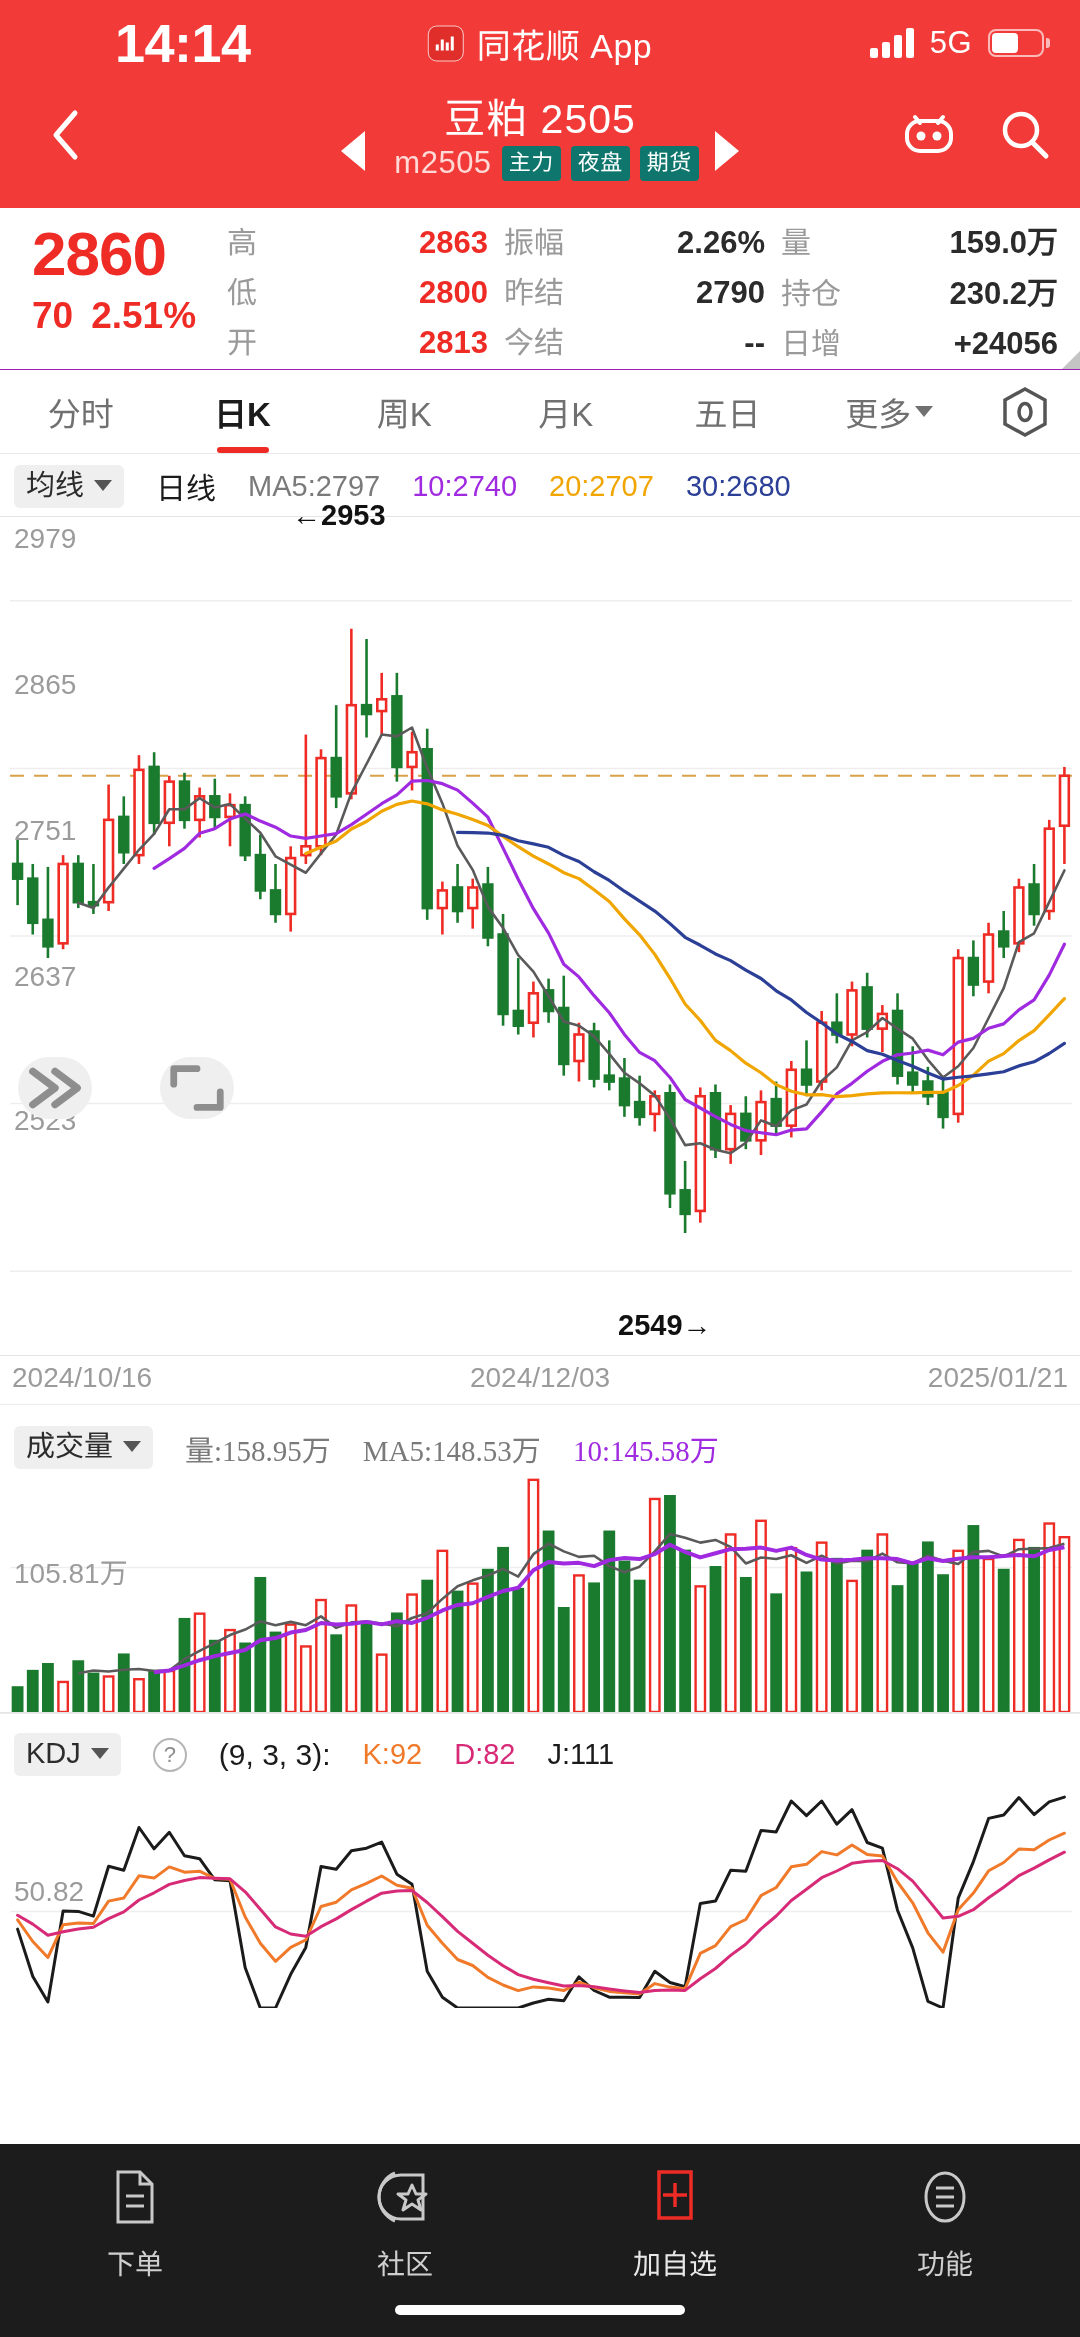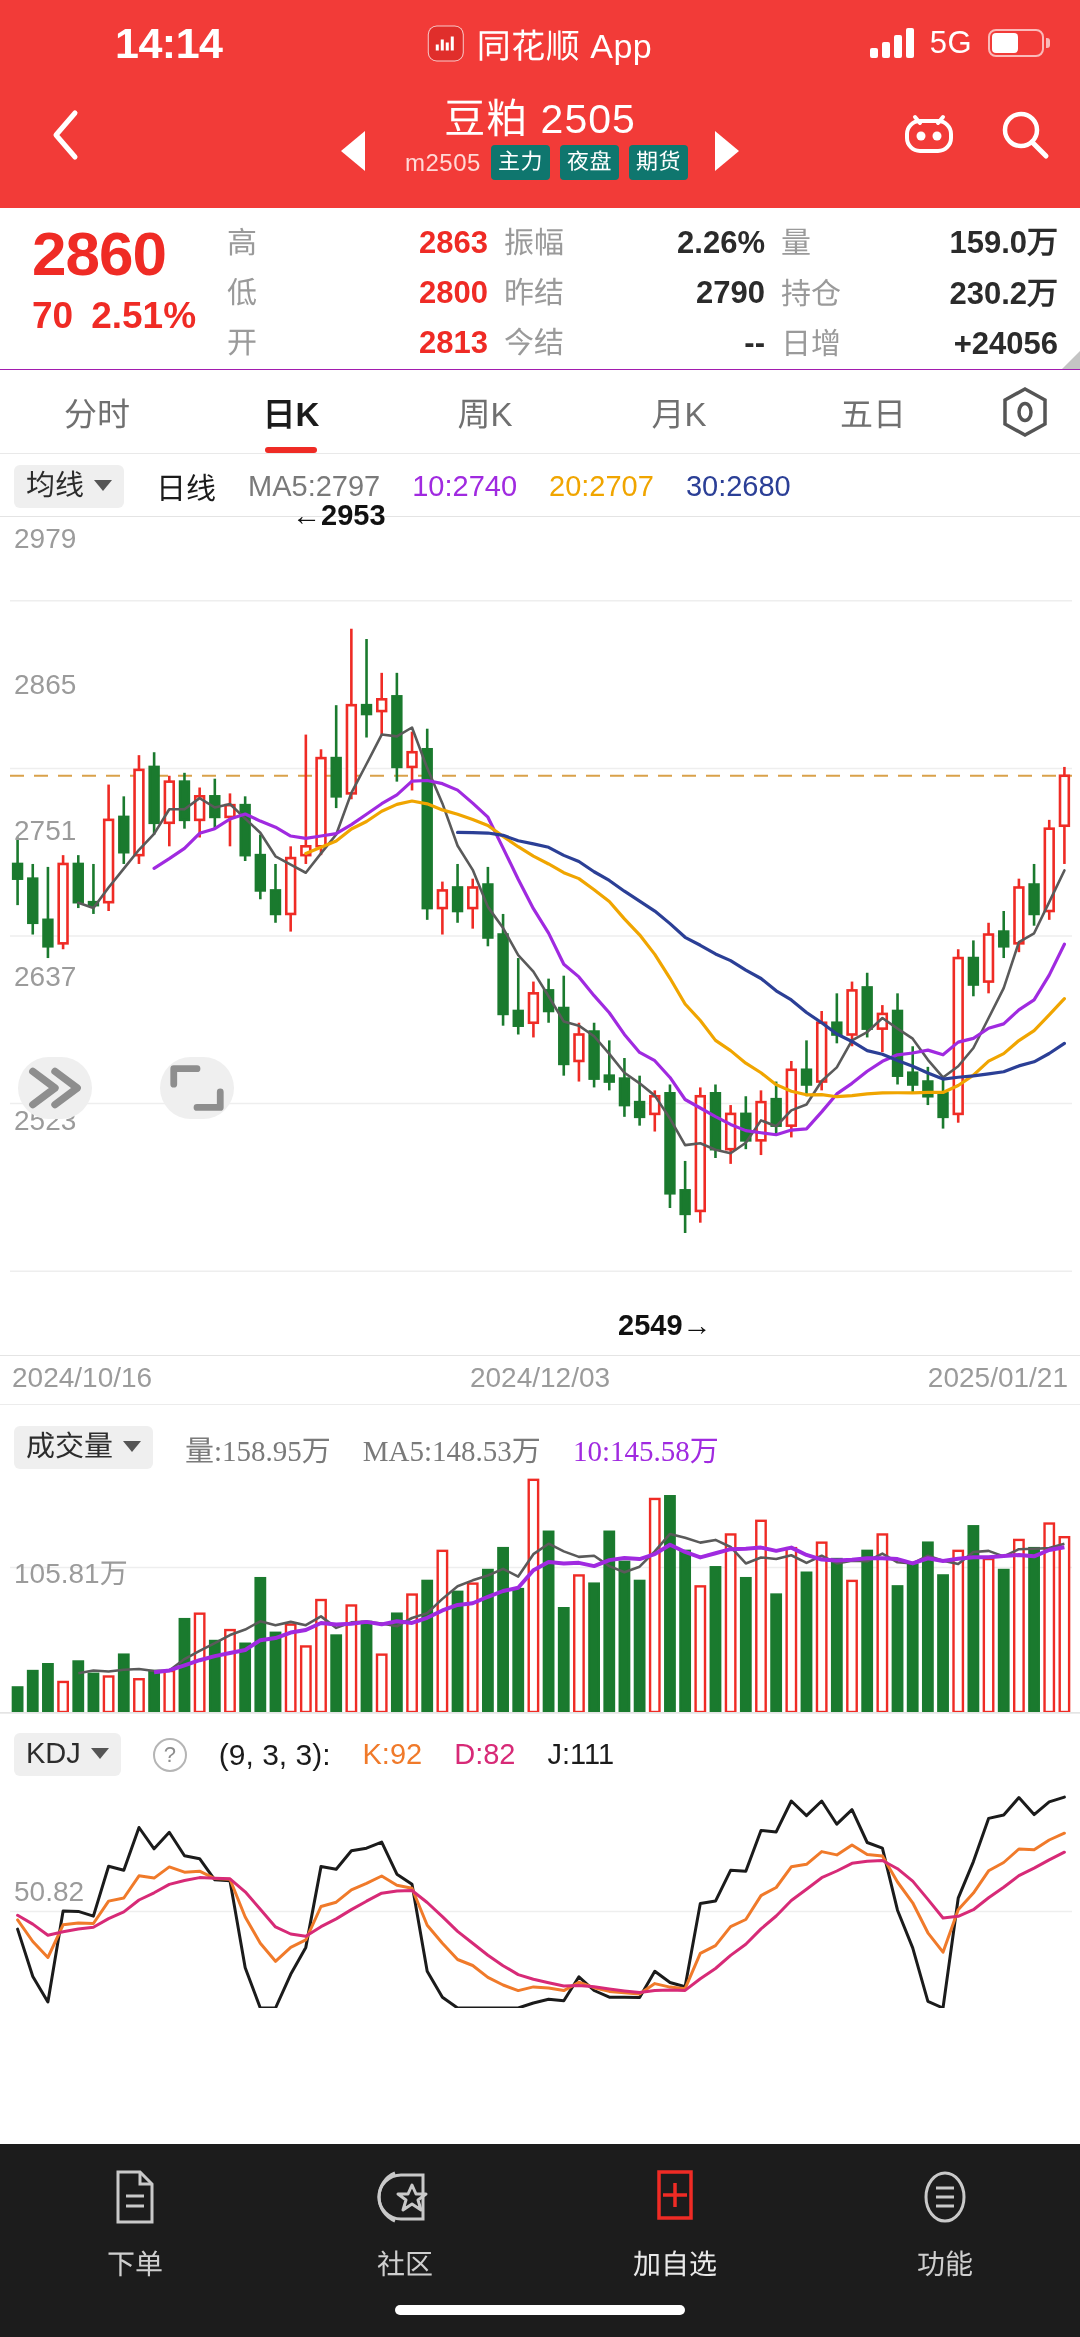--- a/index.html
+++ b/index.html
@@ -12,21 +12,21 @@
   }
   #app { position:relative; width:1080px; height:2337px; background:#fff; }
 
   
   .statusbar {
     height:86px; background:#f23b38; color:#fff;
     display:flex; align-items:center; position:relative;
   }
   .sb-time {
     position:absolute; left:115px; top:50%; transform:translateY(-50%);
-    font-size:43px; font-weight:700; letter-spacing:-0.5px;
+    font-size:54px; font-weight:700; letter-spacing:-0.5px;
   }
   .sb-center {
     position:absolute; left:50%; top:50%; transform:translate(-50%,-50%);
     display:flex; align-items:center; gap:13px;
   }
   .sb-applogo {
     width:36px; height:36px; border-radius:9px;
     background:#e02e2b; border:1.5px solid rgba(255,255,255,.75);
     display:flex; align-items:center; justify-content:center;
   }
@@ -66,21 +66,21 @@
   .nav-back svg { display:block; }
   .nav-title-wrap {
     position:absolute; left:50%; transform:translateX(-50%); top:8px;
     text-align:center; width:560px;
   }
   .nav-title { font-size:41px; font-weight:400; line-height:1.22; letter-spacing:1px; }
   .nav-sub {
     display:flex; align-items:center; justify-content:center;
     gap:10px; margin-top:1px;
   }
-  .nav-code { font-size:24px; color:#ffd9d6; letter-spacing:.5px;margin-left:13px; }
+  .nav-code { font-size:31px; color:#ffd9d6; letter-spacing:.5px;margin-left:13px; }
   .tagchip {
     background:#0f766e; color:#fff; font-size:22px; line-height:1;
     padding:6px 7px 7px; border-radius:4px; letter-spacing:.5px;
   }
   .nav-arrow-l, .nav-arrow-r {
     position:absolute; top:42px; width:46px; height:46px;
     display:flex; align-items:center; justify-content:center;
   }
   .nav-arrow-l { left:330px; } .nav-arrow-r { right:330px; }
   .tri { width:0; height:0; }
@@ -330,20 +330,24 @@
       </div>
     <div class="tab">
         <span>周K</span>
       </div>
     <div class="tab">
         <span>月K</span>
       </div>
     <div class="tab">
         <span>五日</span>
       </div>
+    <div class="tab">
+      <span>更多</span>
+      <span class="caret"></span>
+    </div>
     <div class="tab-gear">
       <svg width="48" height="52" viewBox="0 0 48 52">
         <polygon points="24,3 44,14 44,38 24,49 4,38 4,14" fill="none" stroke="#555" stroke-width="3.5"></polygon>
         <ellipse cx="24" cy="26" rx="6" ry="8.5" fill="none" stroke="#555" stroke-width="3.5"></ellipse>
       </svg>
     </div>
   </div>
 
   <div class="legendrow">
     <span class="chipbtn">

